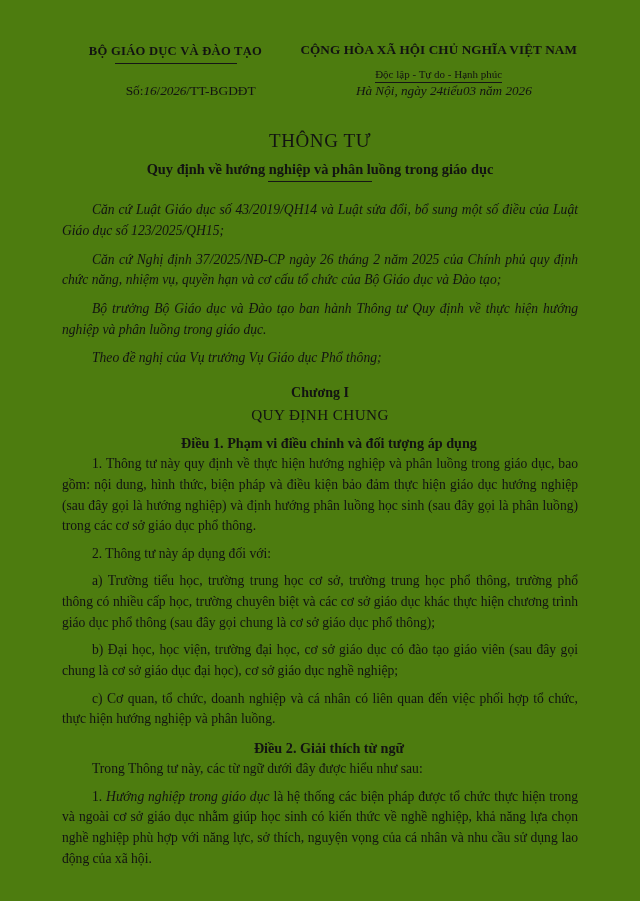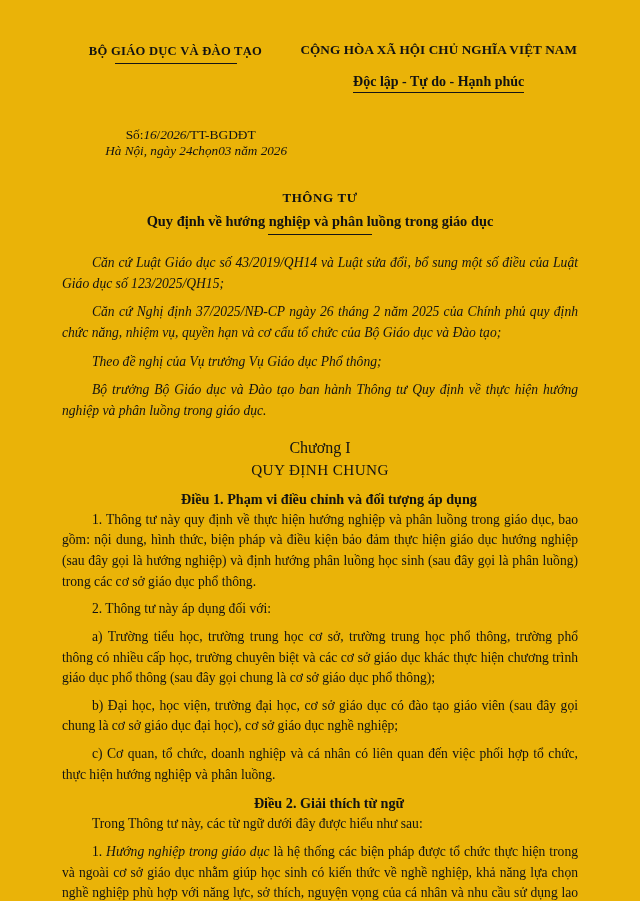--- a/index.html
+++ b/index.html
@@ -13,21 +13,21 @@
     font-family: "Liberation Serif", "DejaVu Serif", serif;
     color: #121212;
     overflow: hidden;
   }
   .page {
     position: relative;
     width: 640px;
     height: 901px;
     box-sizing: border-box;
     padding: 42px 62px 0 62px;
-    background: #eab308;
+    background: #4d7c0f;
   }
 
   
   .doc-header {
     display: flex;
     align-items: flex-start;
     justify-content: space-between;
     width: 100%;
   }
   .header-col-left {
@@ -47,43 +47,41 @@
     white-space: nowrap;
   }
   .nation-name {
     font-size: 13.2px;
     font-weight: bold;
     letter-spacing: 0.1px;
     line-height: 1.25;
     white-space: nowrap;
   }
   .nation-motto {
-    font-size: 14px;
-    font-weight: bold;
+    font-size: 11px;
+    font-weight: normal;
     line-height: 1.3;
-    margin-top: 14px;
+    margin-top: 8px;
     display: inline-block;
     border-bottom: 1.2px solid #151515;
     padding-bottom: 1px;
   }
   .rule-short {
     width: 122px;
     height: 0;
     border-top: 1.3px solid #151515;
     margin: 3px auto 0 auto;
   }
 
   
   .meta-row {
     display: flex;
     align-items: baseline;
     justify-content: space-between;
-    margin-top: 34px;
     width: 100%;
-    flex-direction: column;
   }
   .doc-number {
     width: 46%;
     text-align: center;
     font-size: 13.4px;
     white-space: nowrap;
     padding-left: 10px;
   }
   .doc-number .filled {
     font-style: italic;
@@ -100,22 +98,22 @@
     font-style: italic;
     text-align: center;
   }
 
   
   .title-block {
     text-align: center;
     margin-top: 31px;
   }
   .doc-title {
-    font-size: 13px;
-    font-weight: bold;
+    font-size: 19px;
+    font-weight: normal;
     letter-spacing: 0.6px;
     line-height: 1.2;
   }
   .doc-subtitle {
     font-size: 14.4px;
     font-weight: bold;
     line-height: 1.3;
     margin-top: 7px;
     display: inline-block;
     position: relative;
@@ -143,22 +141,22 @@
     font-style: italic;
   }
   p.spaced {
     margin-top: 8px;
   }
   .chapter-block {
     text-align: center;
     margin-top: 15px;
   }
   .chapter-label {
-    font-size: 16px;
-    font-weight: normal;
+    font-size: 14px;
+    font-weight: bold;
     line-height: 1.35;
   }
   .chapter-name {
     font-size: 15.2px;
     font-weight: normal;
     letter-spacing: 0.4px;
     line-height: 1.35;
     margin-top: 2px;
   }
   .article-heading {
@@ -187,34 +185,34 @@
       <div class="rule-short"></div>
     </div>
     <div class="header-col-right">
       <div class="nation-name">CỘNG HÒA XÃ HỘI CHỦ NGHĨA VIỆT NAM</div>
       <div class="nation-motto">Độc lập - Tự do - Hạnh phúc</div>
     </div>
   </div>
 
   <div class="meta-row">
     <div class="doc-number"><span>Số:</span><span class="filled">16</span><span>/</span><span class="filled">2026</span><span>/TT-BGDĐT</span></div>
-    <div class="doc-date"><span>Hà Nội, ngày</span> <span class="filled">24</span><span>chọn</span><span class="filled">03</span> <span>năm</span> <span>2026</span></div>
+    <div class="doc-date"><span>Hà Nội, ngày</span> <span class="filled">24</span><span>tiểu</span><span class="filled">03</span> <span>năm</span> <span>2026</span></div>
   </div>
 
   <div class="title-block">
     <div class="doc-title">THÔNG TƯ</div>
     <div class="doc-subtitle">Quy định về hướng nghiệp và phân luồng trong giáo dục</div>
     <div class="subtitle-rule"></div>
   </div>
 
   <div class="preamble">
     <p class="para italic">Căn cứ Luật Giáo dục  số 43/2019/QH14 và Luật sửa đổi, bổ sung một số điều của Luật Giáo dục số 123/2025/QH15;</p>
     <p class="para italic spaced">Căn cứ Nghị định 37/2025/NĐ-CP ngày 26 tháng 2 năm 2025 của Chính phủ quy định chức năng, nhiệm vụ, quyền hạn và cơ cấu tổ chức của Bộ Giáo dục và Đào tạo;</p>
+    <p class="para italic spaced">Bộ trưởng Bộ Giáo dục và Đào tạo ban hành Thông tư Quy định về thực hiện hướng nghiệp và phân luồng trong giáo dục.</p>
     <p class="para italic spaced">Theo đề nghị của Vụ trưởng Vụ Giáo dục Phổ thông;</p>
-    <p class="para italic spaced">Bộ trưởng Bộ Giáo dục và Đào tạo ban hành Thông tư Quy định về thực hiện hướng nghiệp và phân luồng trong giáo dục.</p>
   </div>
 
   <div class="chapter-block">
     <div class="chapter-label">Chương I</div>
     <div class="chapter-name">QUY ĐỊNH CHUNG</div>
   </div>
 
   <div class="body-section">
     <p class="article-heading">Điều 1. Phạm vi điều chỉnh và đối tượng áp dụng</p>
     <p class="para">1. Thông tư này quy định về thực hiện hướng nghiệp và phân luồng trong giáo dục, bao gồm: nội dung, hình thức, biện pháp và điều kiện bảo đảm thực hiện giáo dục hướng nghiệp (sau đây gọi là hướng nghiệp) và định hướng phân luồng học sinh (sau đây gọi là phân luồng) trong các cơ sở giáo dục phổ thông.</p>

